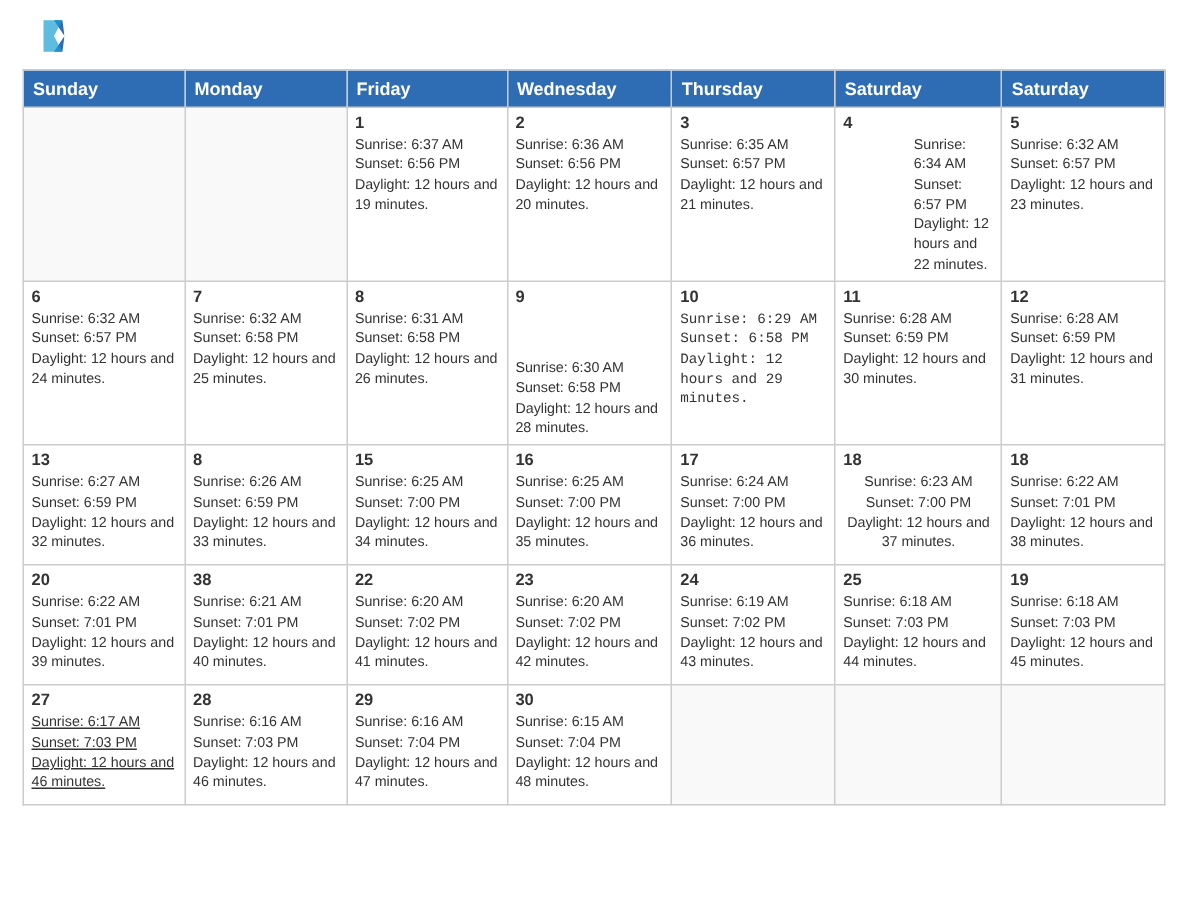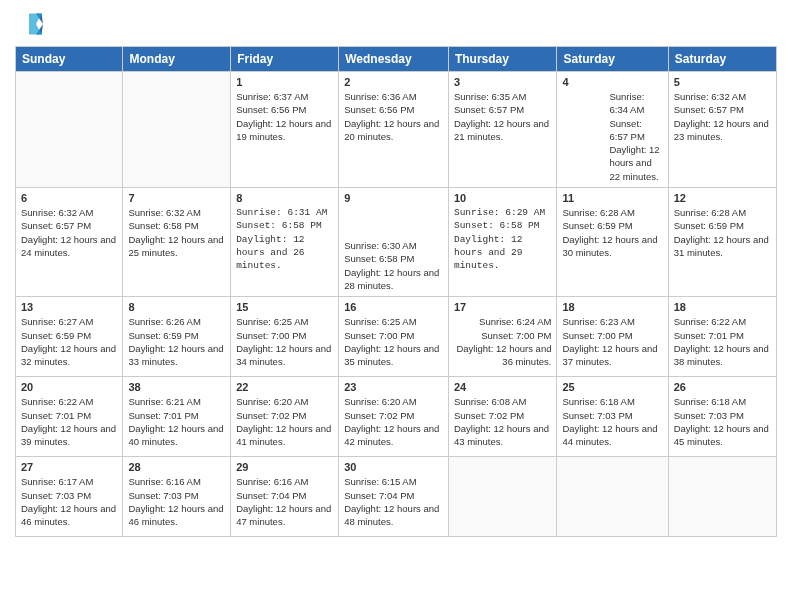--- a/index.html
+++ b/index.html
@@ -169,21 +169,21 @@
 Daylight: 12 hours and 24 minutes.</div>
           </td>
           <td>
             <span class="day-num">7</span>
             <div class="day-info" style="white-space: pre-line;">Sunrise: 6:32 AM
 Sunset: 6:58 PM
 Daylight: 12 hours and 25 minutes.</div>
           </td>
           <td>
             <span class="day-num">8</span>
-            <div class="day-info" style="white-space: pre-line; font-family: Liberation Mono, monospace;">Sunrise: 6:31 AM
+            <div class="day-info" style="white-space: pre-line;">Sunrise: 6:31 AM
 Sunset: 6:58 PM
 Daylight: 12 hours and 26 minutes.</div>
           </td>
           <td>
             <span class="day-num">9</span>
             <div class="day-info" style="white-space: pre-line; margin-top: 35px;">Sunrise: 6:30 AM
 Sunset: 6:58 PM
 Daylight: 12 hours and 28 minutes.</div>
           </td>
           <td>
@@ -225,27 +225,27 @@
 Daylight: 12 hours and 34 minutes.</div>
           </td>
           <td>
             <span class="day-num">16</span>
             <div class="day-info" style="white-space: pre-line;">Sunrise: 6:25 AM
 Sunset: 7:00 PM
 Daylight: 12 hours and 35 minutes.</div>
           </td>
           <td>
             <span class="day-num">17</span>
-            <div class="day-info" style="white-space: pre-line; text-align: right;">Sunrise: 6:24 AM
+            <div class="day-info" style="white-space: pre-line;">Sunrise: 6:24 AM
 Sunset: 7:00 PM
 Daylight: 12 hours and 36 minutes.</div>
           </td>
           <td>
             <span class="day-num">18</span>
-            <div class="day-info" style="white-space: pre-line;">Sunrise: 6:23 AM
+            <div class="day-info" style="white-space: pre-line; text-align: center;">Sunrise: 6:23 AM
 Sunset: 7:00 PM
 Daylight: 12 hours and 37 minutes.</div>
           </td>
           <td>
             <span class="day-num">18</span>
             <div class="day-info" style="white-space: pre-line;">Sunrise: 6:22 AM
 Sunset: 7:01 PM
 Daylight: 12 hours and 38 minutes.</div>
           </td>
         </tr>
@@ -269,41 +269,41 @@
 Daylight: 12 hours and 41 minutes.</div>
           </td>
           <td>
             <span class="day-num">23</span>
             <div class="day-info" style="white-space: pre-line;">Sunrise: 6:20 AM
 Sunset: 7:02 PM
 Daylight: 12 hours and 42 minutes.</div>
           </td>
           <td>
             <span class="day-num">24</span>
-            <div class="day-info" style="white-space: pre-line;">Sunrise: 6:08 AM
+            <div class="day-info" style="white-space: pre-line;">Sunrise: 6:19 AM
 Sunset: 7:02 PM
 Daylight: 12 hours and 43 minutes.</div>
           </td>
           <td>
             <span class="day-num">25</span>
             <div class="day-info" style="white-space: pre-line;">Sunrise: 6:18 AM
 Sunset: 7:03 PM
 Daylight: 12 hours and 44 minutes.</div>
           </td>
           <td>
-            <span class="day-num">26</span>
+            <span class="day-num">19</span>
             <div class="day-info" style="white-space: pre-line;">Sunrise: 6:18 AM
 Sunset: 7:03 PM
 Daylight: 12 hours and 45 minutes.</div>
           </td>
         </tr>
         <tr>
           <td>
             <span class="day-num">27</span>
-            <div class="day-info" style="white-space: pre-line;">Sunrise: 6:17 AM
+            <div class="day-info" style="white-space: pre-line; text-decoration: underline;">Sunrise: 6:17 AM
 Sunset: 7:03 PM
 Daylight: 12 hours and 46 minutes.</div>
           </td>
           <td>
             <span class="day-num">28</span>
             <div class="day-info" style="white-space: pre-line;">Sunrise: 6:16 AM
 Sunset: 7:03 PM
 Daylight: 12 hours and 46 minutes.</div>
           </td>
           <td>

